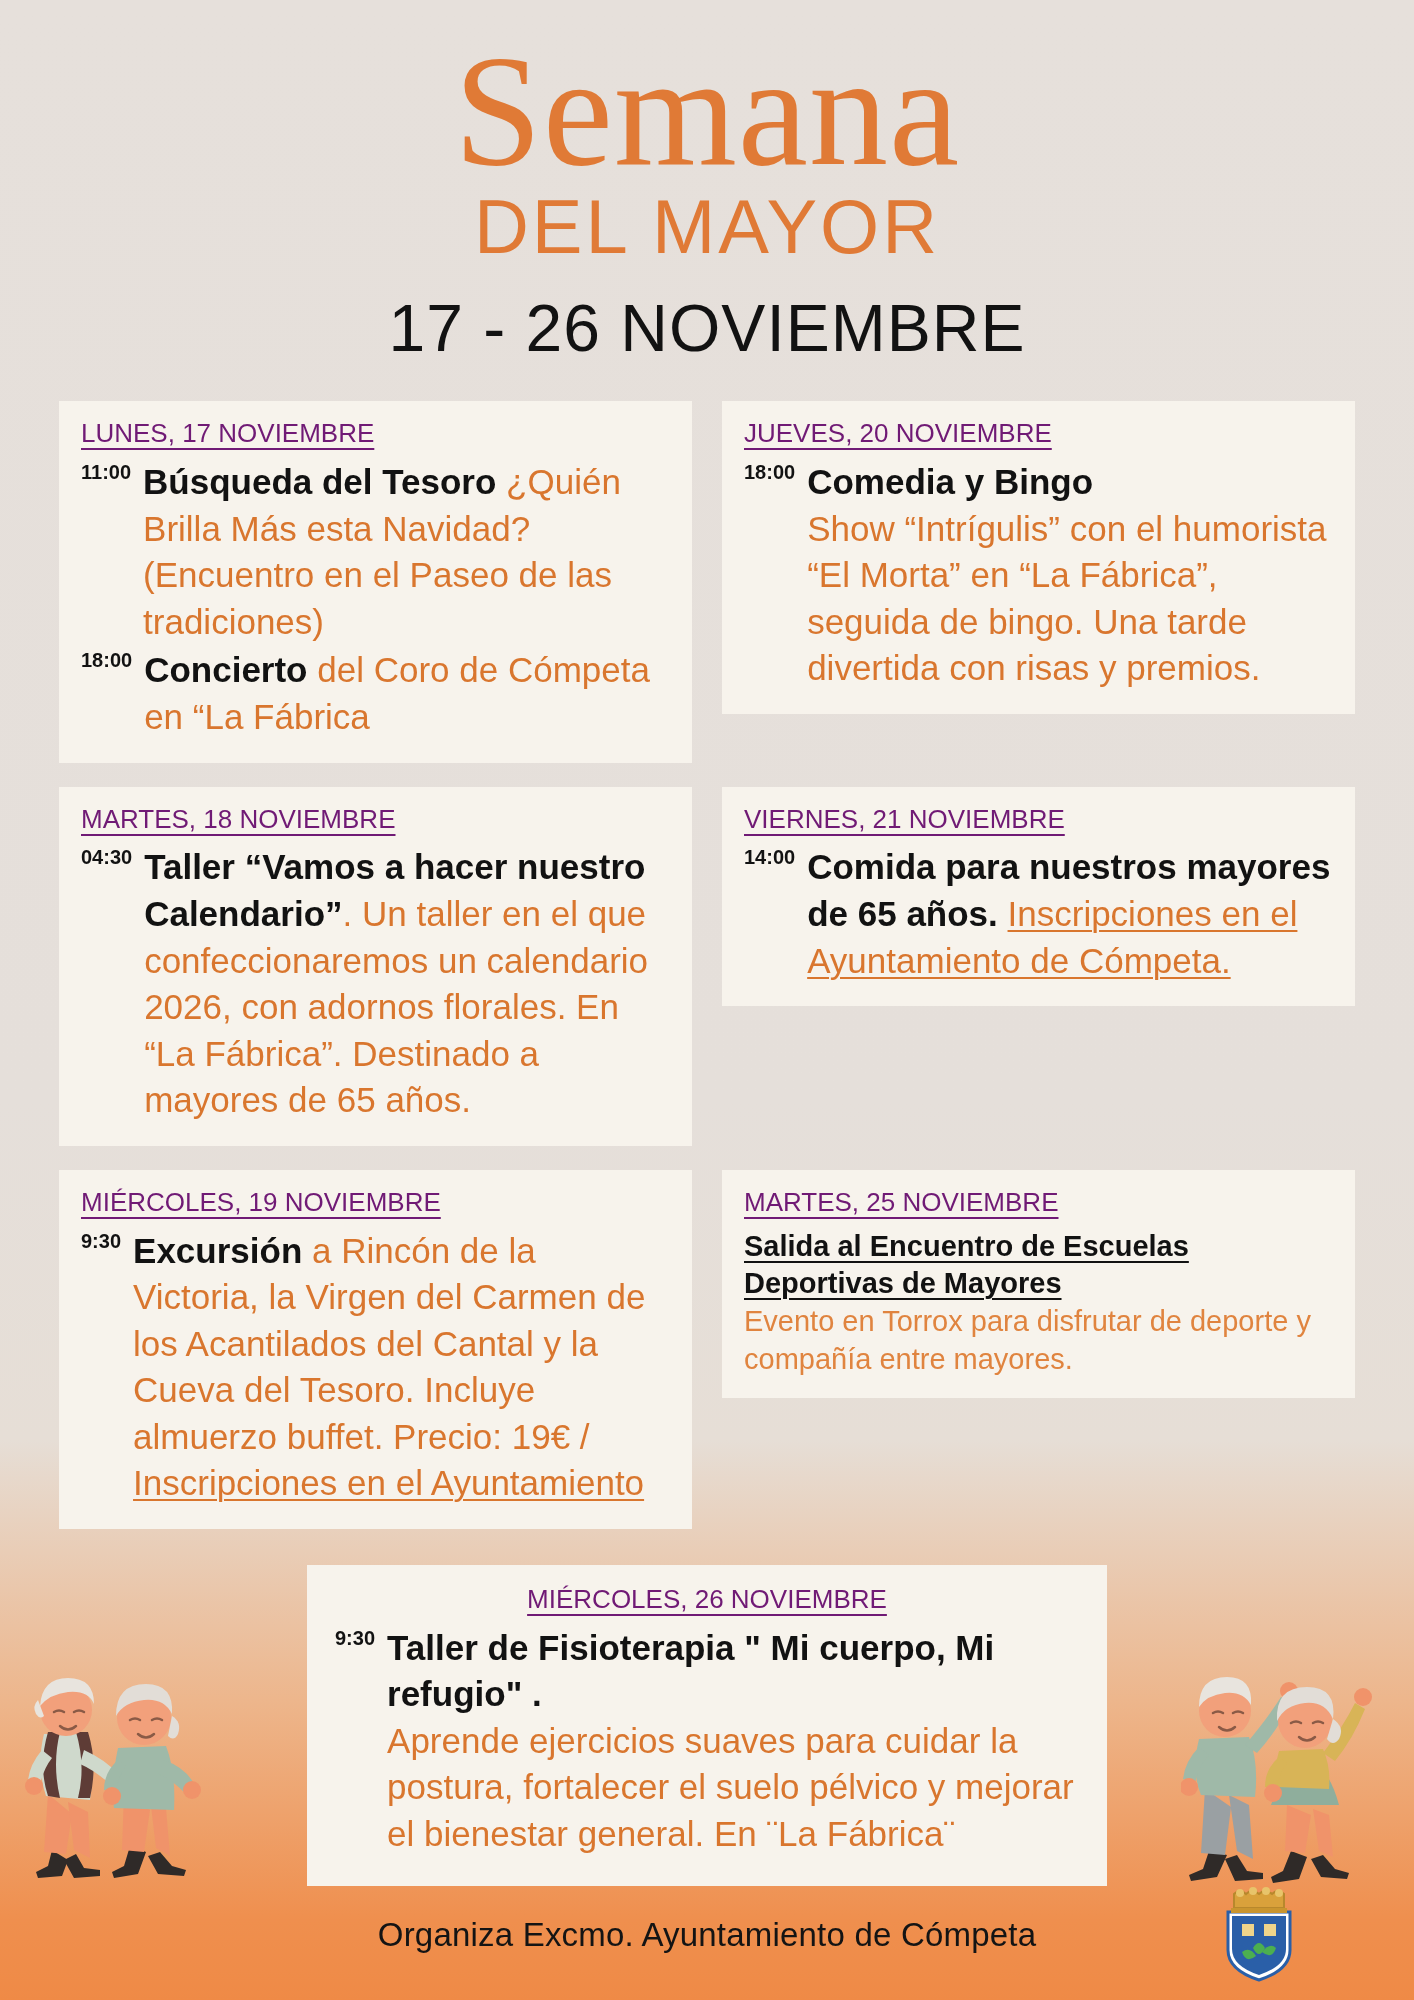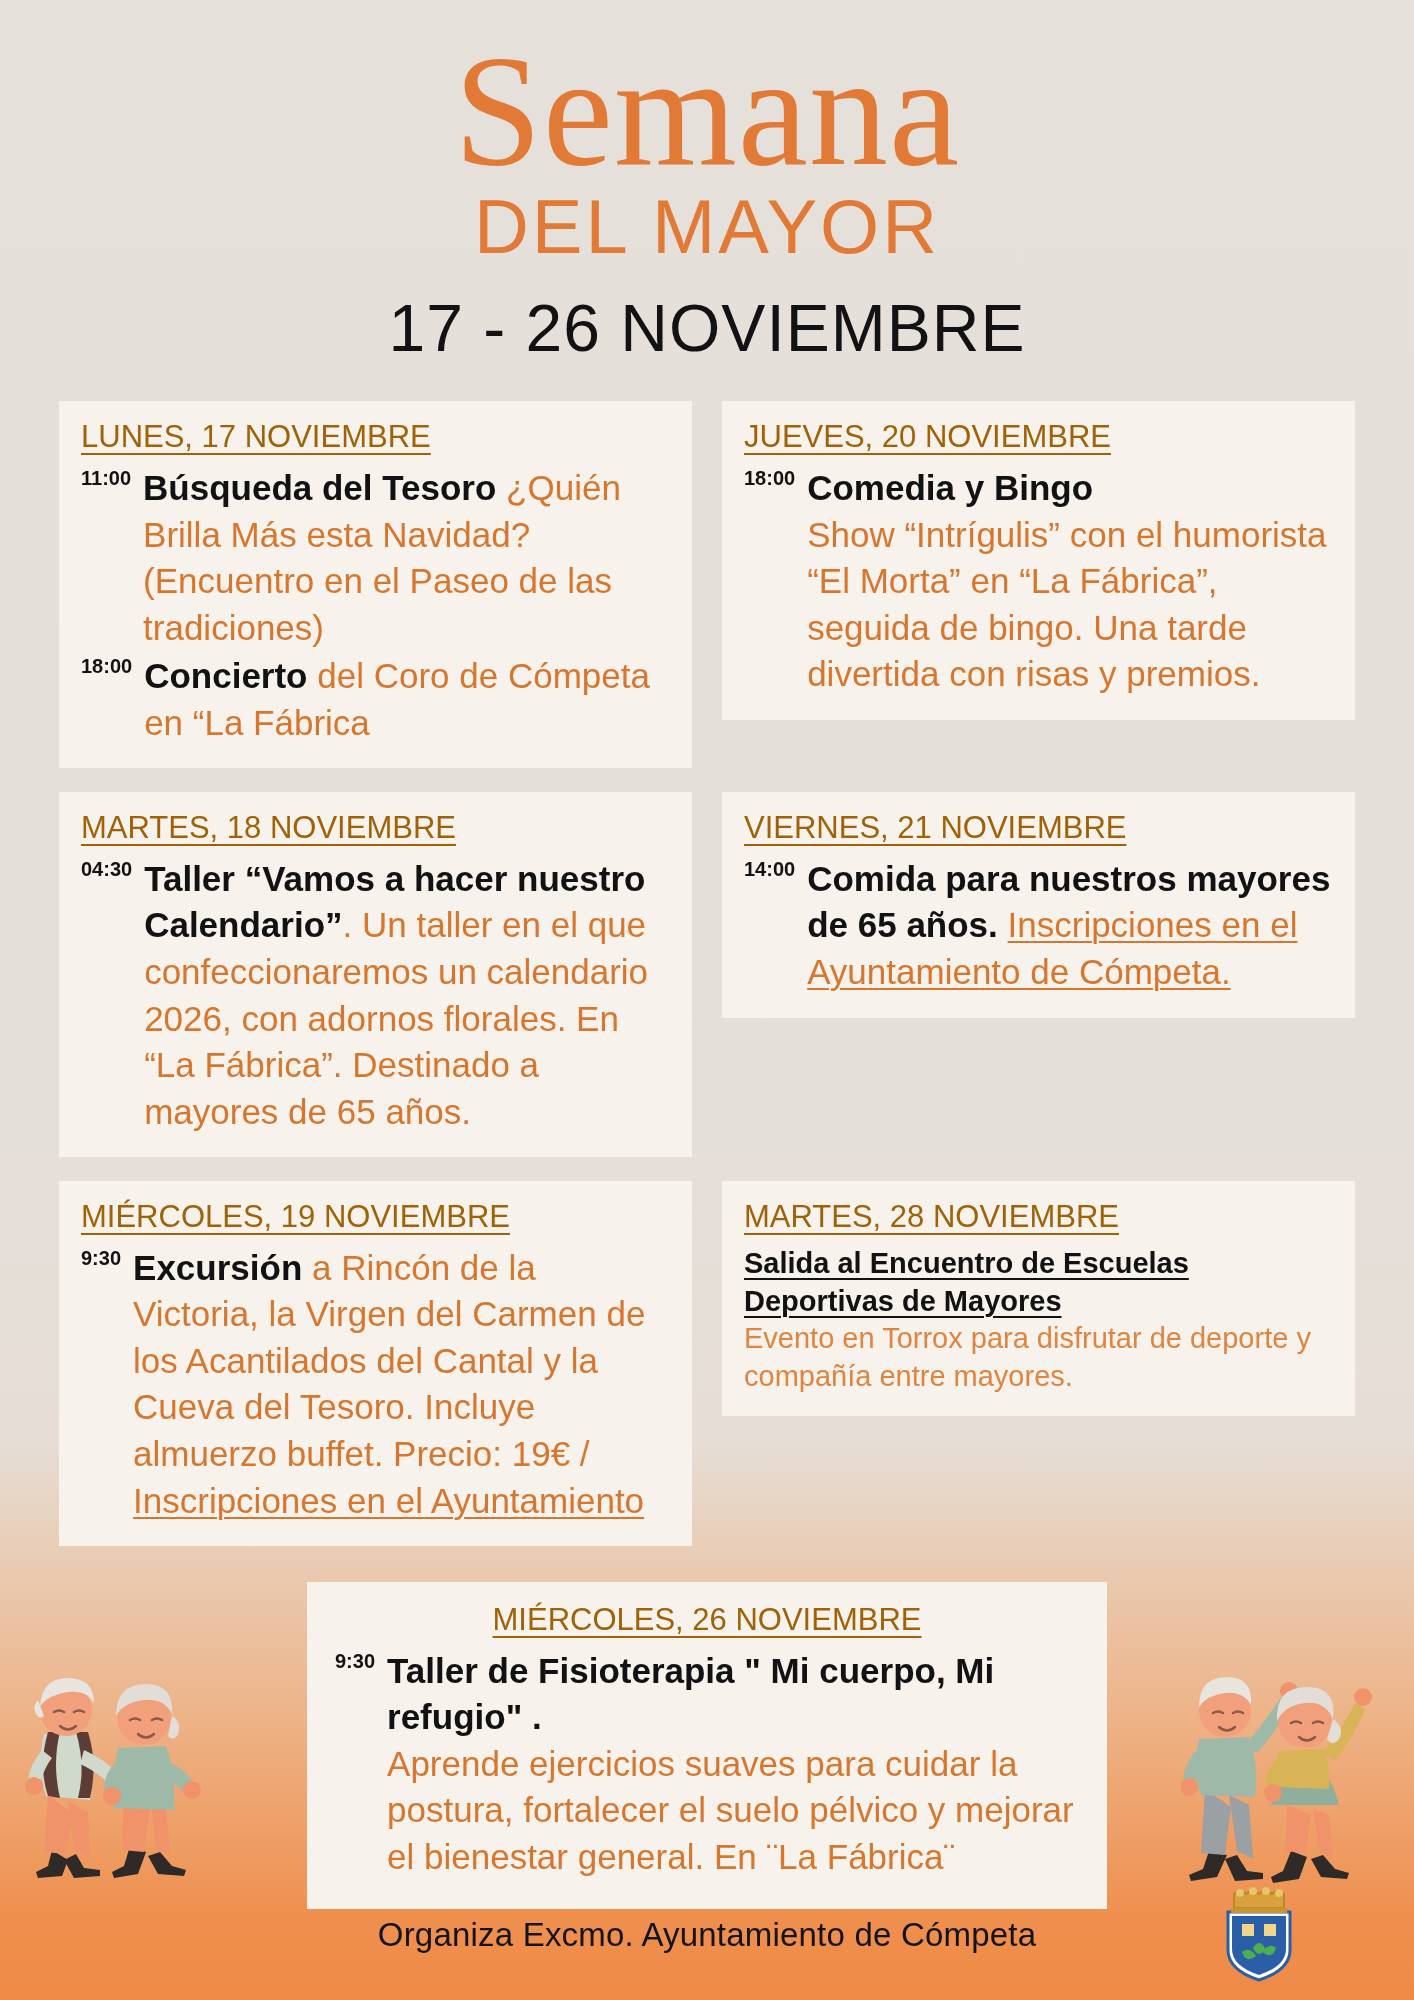--- a/index.html
+++ b/index.html
@@ -75,22 +75,22 @@
   .card-wide {
     background: #f7f3ec;
     width: 800px;
     margin: 36px auto 0 auto;
     padding: 20px 28px 26px 28px;
     position: relative;
     z-index: 3;
   }
 
   .day-title {
-    color: #a16207;
-    font-size: 31px;
+    color: #701a75;
+    font-size: 26px;
     line-height: 1.15;
     font-weight: 400;
     text-decoration: underline;
     text-underline-offset: 6px;
     text-decoration-thickness: 2px;
     margin-bottom: 10px;
     white-space: nowrap;
   }
   .day-title.centered { text-align: center; }
 
@@ -209,21 +209,21 @@
 
     <div class="card">
       <div class="day-title">MIÉRCOLES, 19 NOVIEMBRE</div>
       <div class="entry">
         <span class="entry-time">9:30</span>
         <span class="entry-body"><span class="b">Excursión </span><span>a Rincón de la Victoria, la Virgen del Carmen de los Acantilados del Cantal y la Cueva del Tesoro. Incluye almuerzo buffet. Precio: 19€ /</span><span class="u"> Inscripciones en el Ayuntamiento </span></span>
       </div>
     </div>
 
     <div class="card">
-      <div class="day-title">MARTES, 28 NOVIEMBRE</div>
+      <div class="day-title">MARTES, 25 NOVIEMBRE</div>
       <div class="block-center">
         <span class="hl">Salida al Encuentro de Escuelas Deportivas de Mayores</span>
         <div>Evento en Torrox para disfrutar de deporte y compañía entre mayores.</div>
       </div>
     </div>
 
   </div>
 
   <div class="card-wide">
     <div class="day-title centered">MIÉRCOLES, 26 NOVIEMBRE</div>

